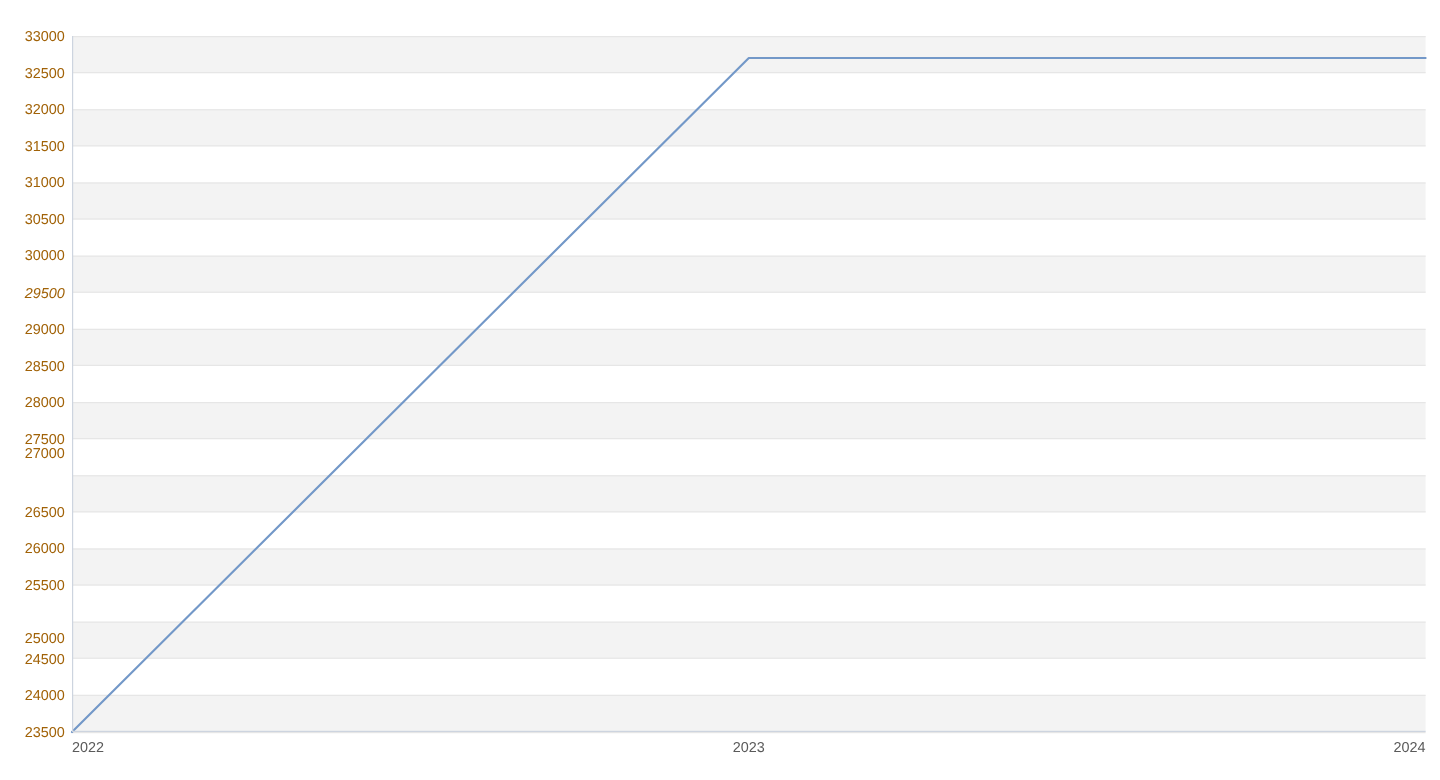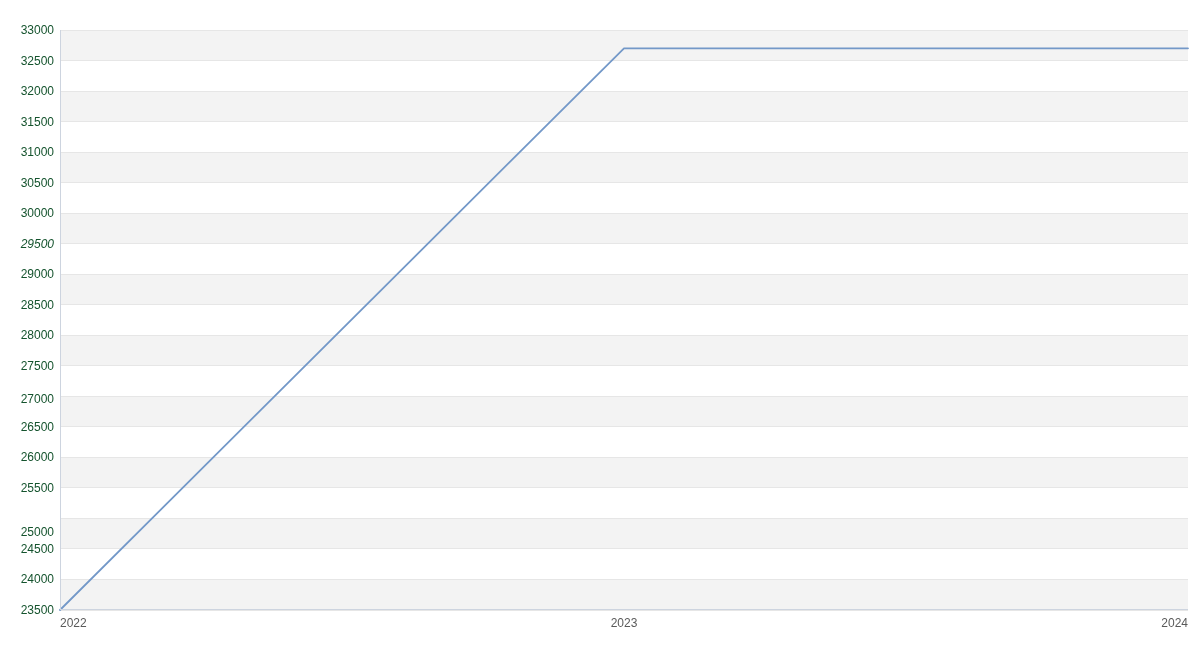--- a/index.html
+++ b/index.html
@@ -46,21 +46,21 @@
   .axis-line {
     position: absolute;
     background: #cdd4df;
   }
   .y-tick-label {
     position: absolute;
     right: 100%;
     transform: translateY(-50%);
     padding-right: 6px;
     font-size: 12px;
-    color: #14532d;
+    color: #a16207;
     white-space: nowrap;
   }
   .x-tick-label {
     position: absolute;
     top: 100%;
     transform: translateX(-50%);
     padding-top: 6px;
     font-size: 12px;
     color: #5a5a5a;
     white-space: nowrap;
@@ -123,21 +123,21 @@
     </svg>
   <div class="axis-line" style="left: 0px; top: 0px; width: 1px; height: 580px;"></div>
       <div class="axis-line" style="left: 0px; top: 579px; width: 1128px; height: 1px;"></div>
       <div class="y-tick-label" style="top: 580px;">23500</div>
       <div class="y-tick-label" style="top: 549.474px;">24000</div>
       <div class="y-tick-label" style="top: 518.947px;">24500</div>
       <div class="y-tick-label" style="top: 502px;">25000</div>
       <div class="y-tick-label" style="top: 457.895px;">25500</div>
       <div class="y-tick-label" style="top: 427.368px; margin-left: 44px;">26000</div>
       <div class="y-tick-label" style="top: 396.842px;">26500</div>
-      <div class="y-tick-label" style="top: 369px; text-align: right;">27000</div>
+      <div class="y-tick-label" style="top: 348px; text-align: right;">27000</div>
       <div class="y-tick-label" style="top: 335.789px;">27500</div>
       <div class="y-tick-label" style="top: 305.263px;">28000</div>
       <div class="y-tick-label" style="top: 274.737px;">28500</div>
       <div class="y-tick-label" style="top: 244.211px;">29000</div>
       <div class="y-tick-label" style="top: 213.684px; font-style: italic;">29500</div>
       <div class="y-tick-label" style="top: 183.158px;">30000</div>
       <div class="y-tick-label" style="top: 152.632px;">30500</div>
       <div class="y-tick-label" style="top: 122.105px;">31000</div>
       <div class="y-tick-label" style="top: 91.5789px;">31500</div>
       <div class="y-tick-label" style="top: 61.0526px;">32000</div>

